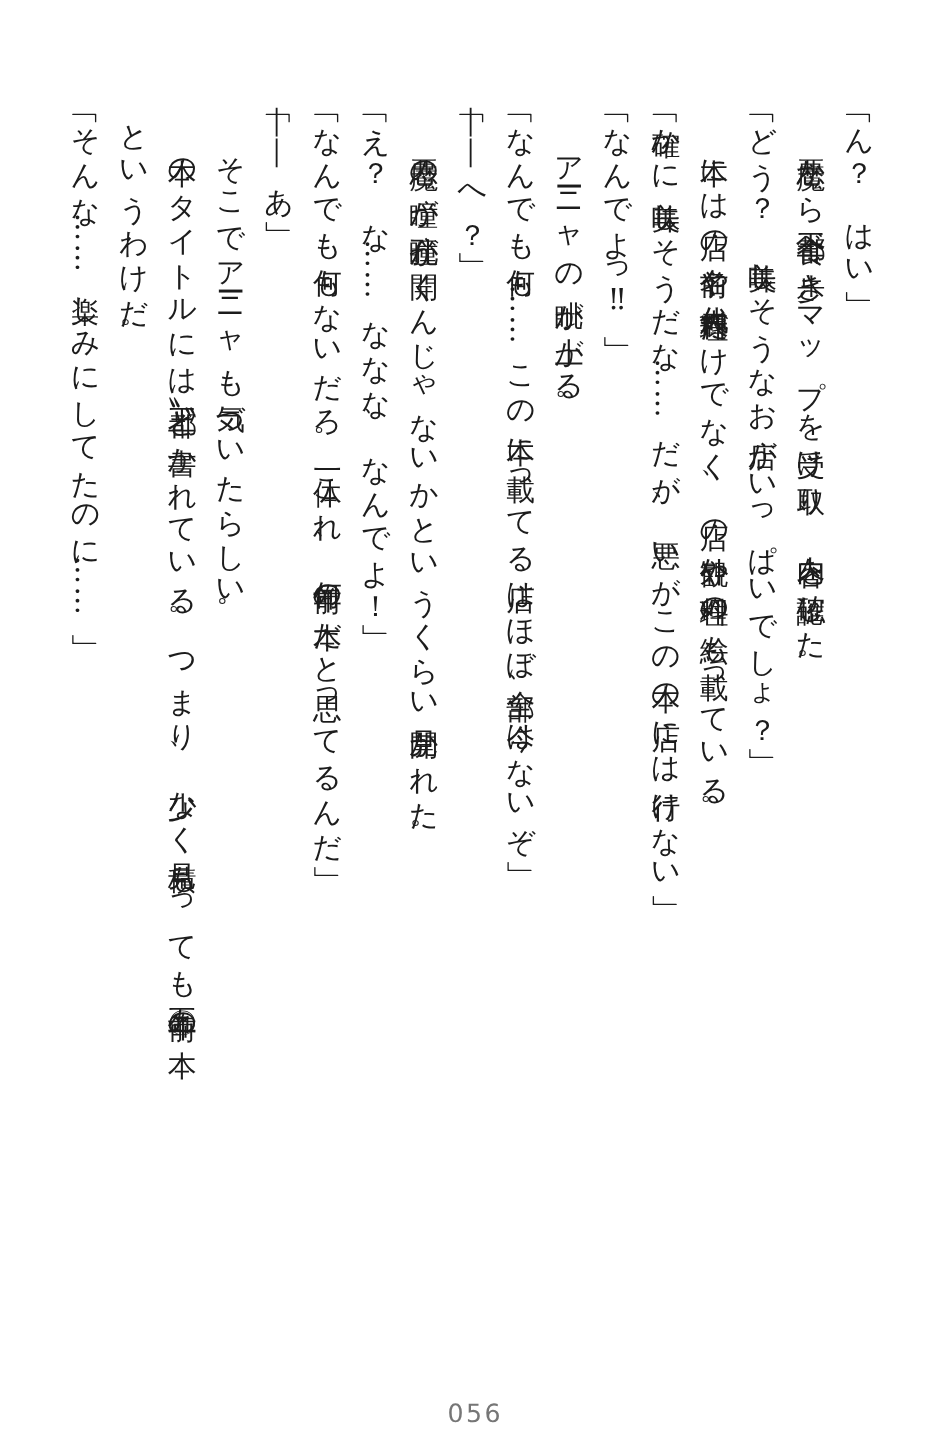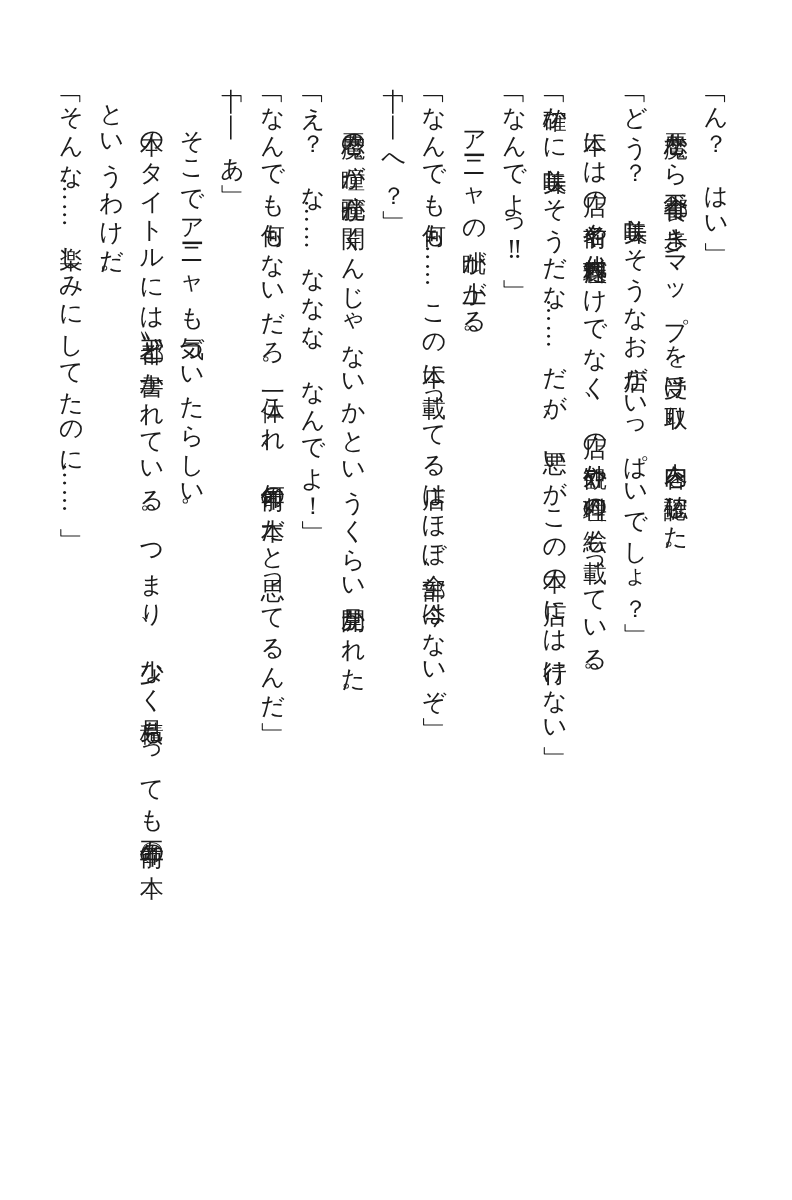--- a/index.html
+++ b/index.html
@@ -68,14 +68,15 @@
     <div class="vline indent">悪魔の瞳が瞳孔が開くんじゃないかというくらい見開かれた。</div>
     <div class="vline">「え？　な……ななな、なんでよ！」</div>
     <div class="vline">「なんでも何もないだろ。一体これ、何年前の本だと思ってるんだ」</div>
     <div class="vline">「――あ」</div>
     <div class="vline indent">そこでアーニャも気づいたらしい。</div>
     <div class="vline indent">本のタイトルには〝王都〟と書かれている。つまり、少なく見積もっても五〇年前の本</div>
     <div class="vline">というわけだ。</div>
     <div class="vline">「そんな……楽しみにしてたのに……」</div>
   </div>
 
+  <div class="page-number">056</div>
 
 </div>
 
 </body></html>

